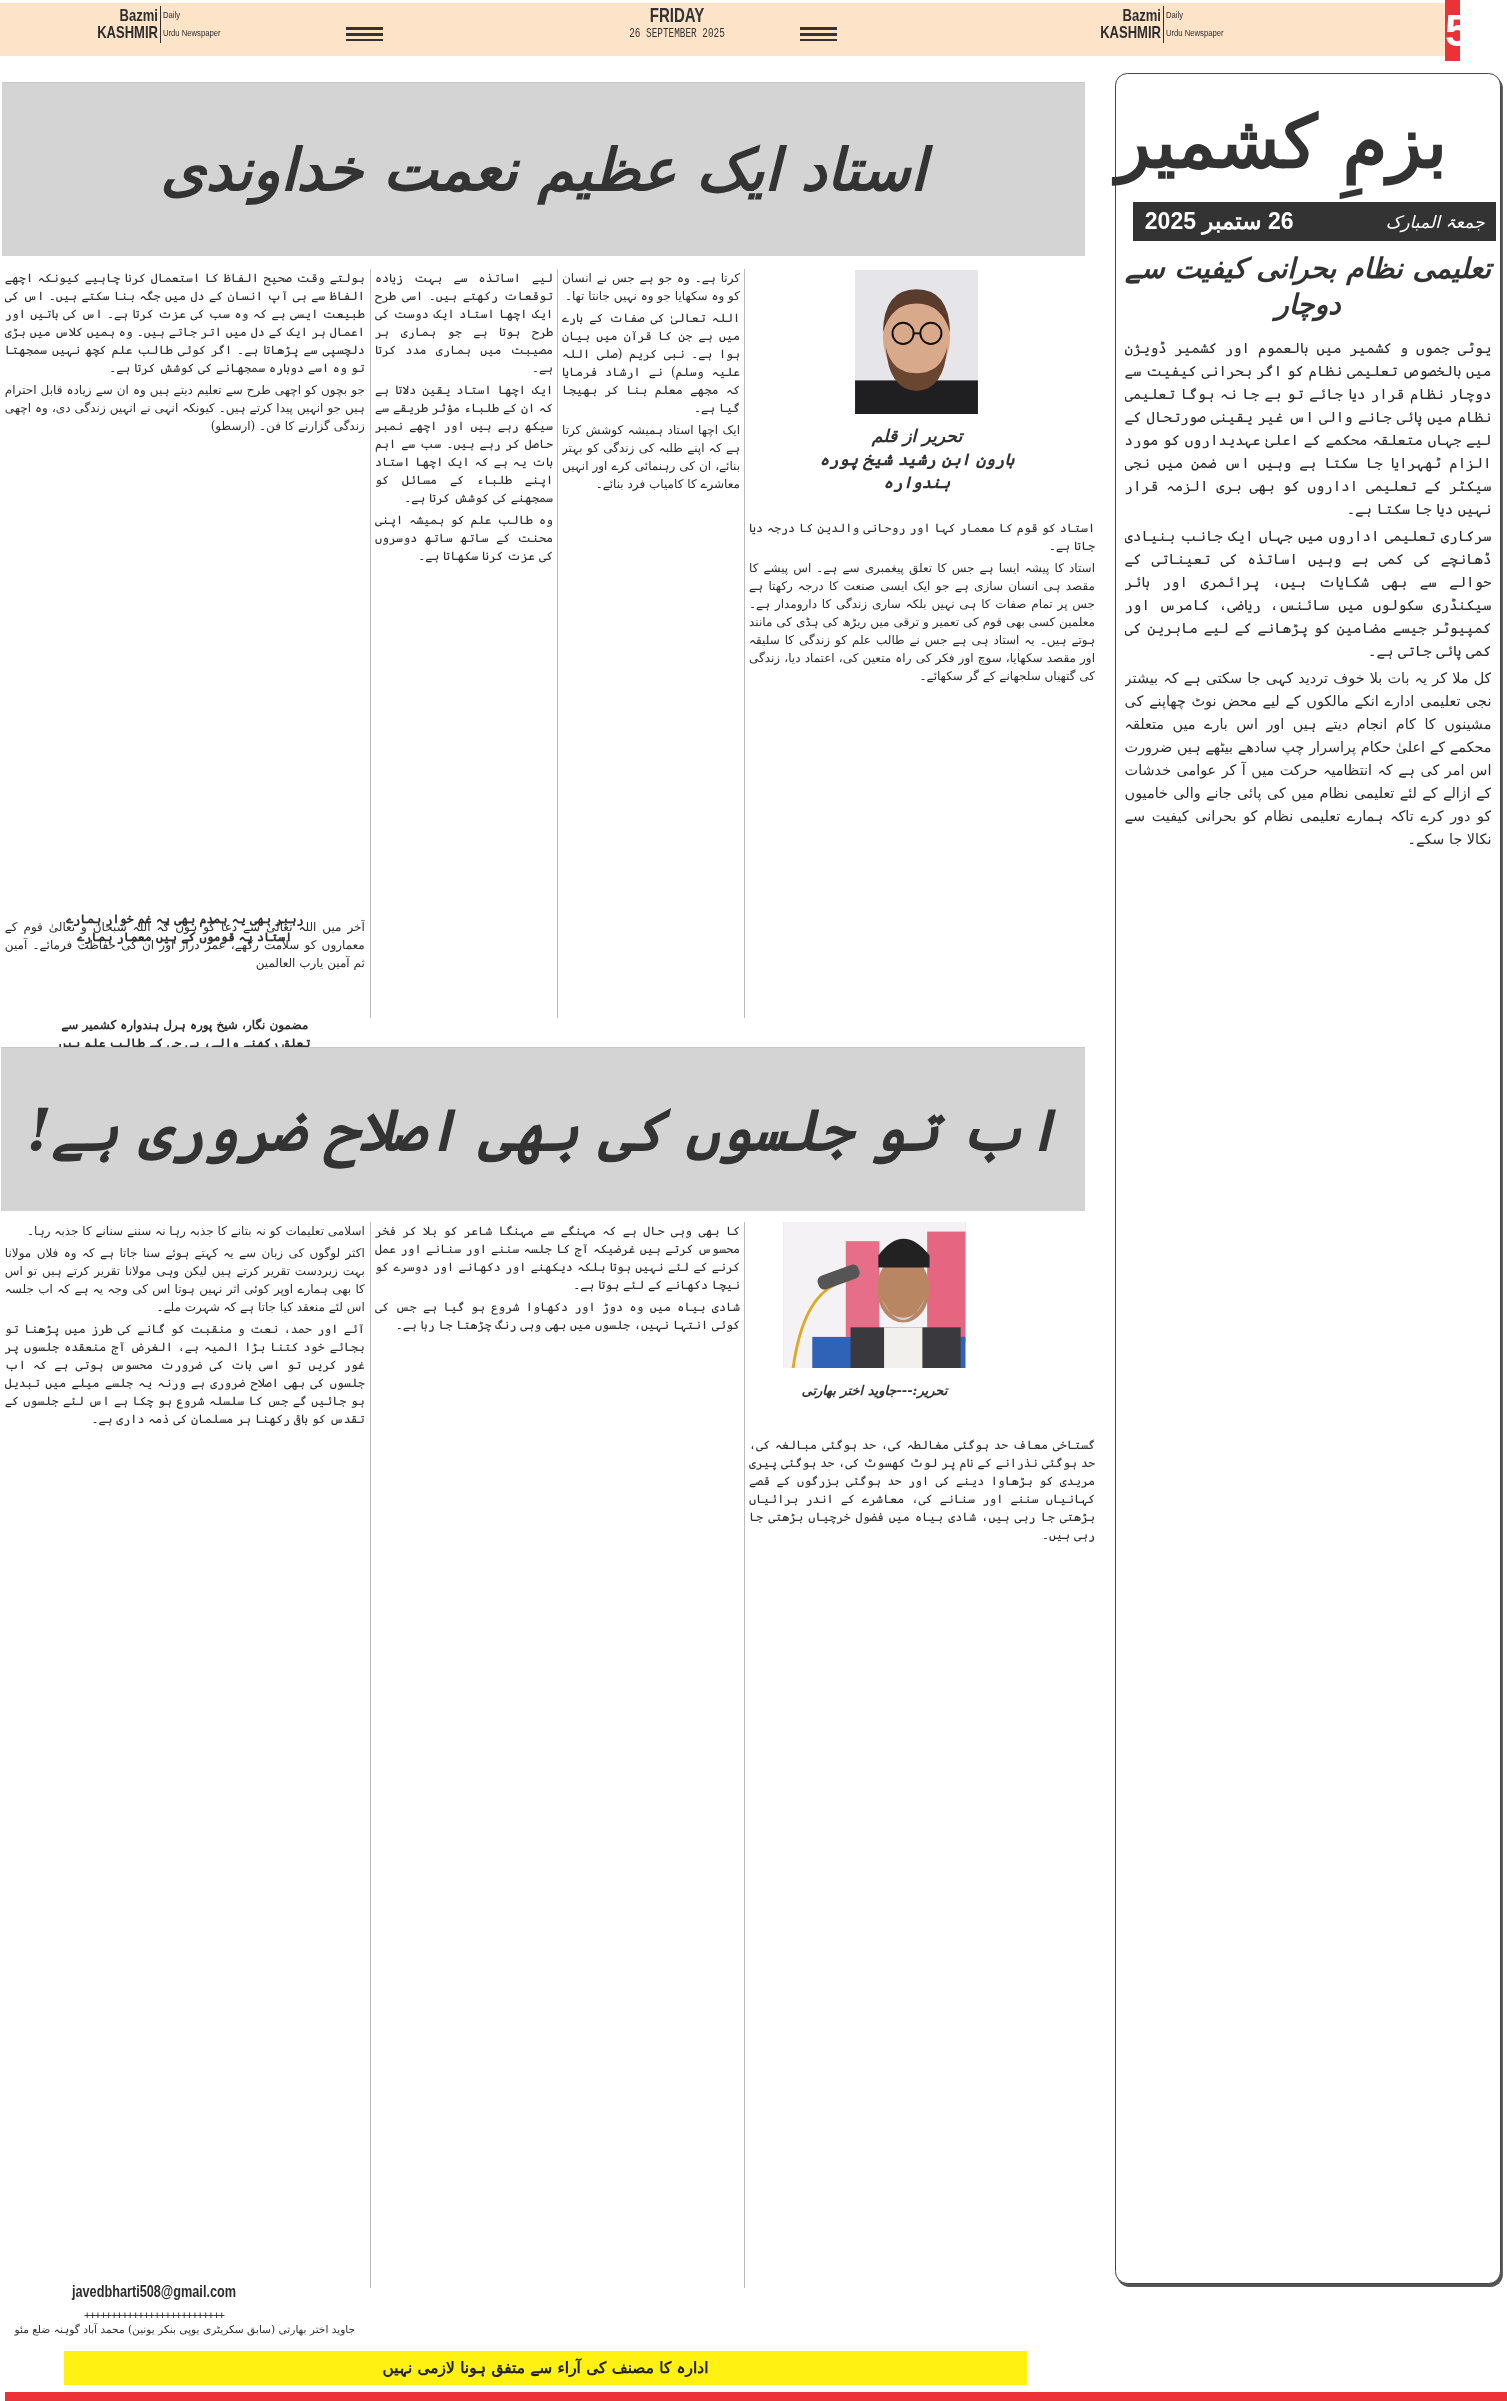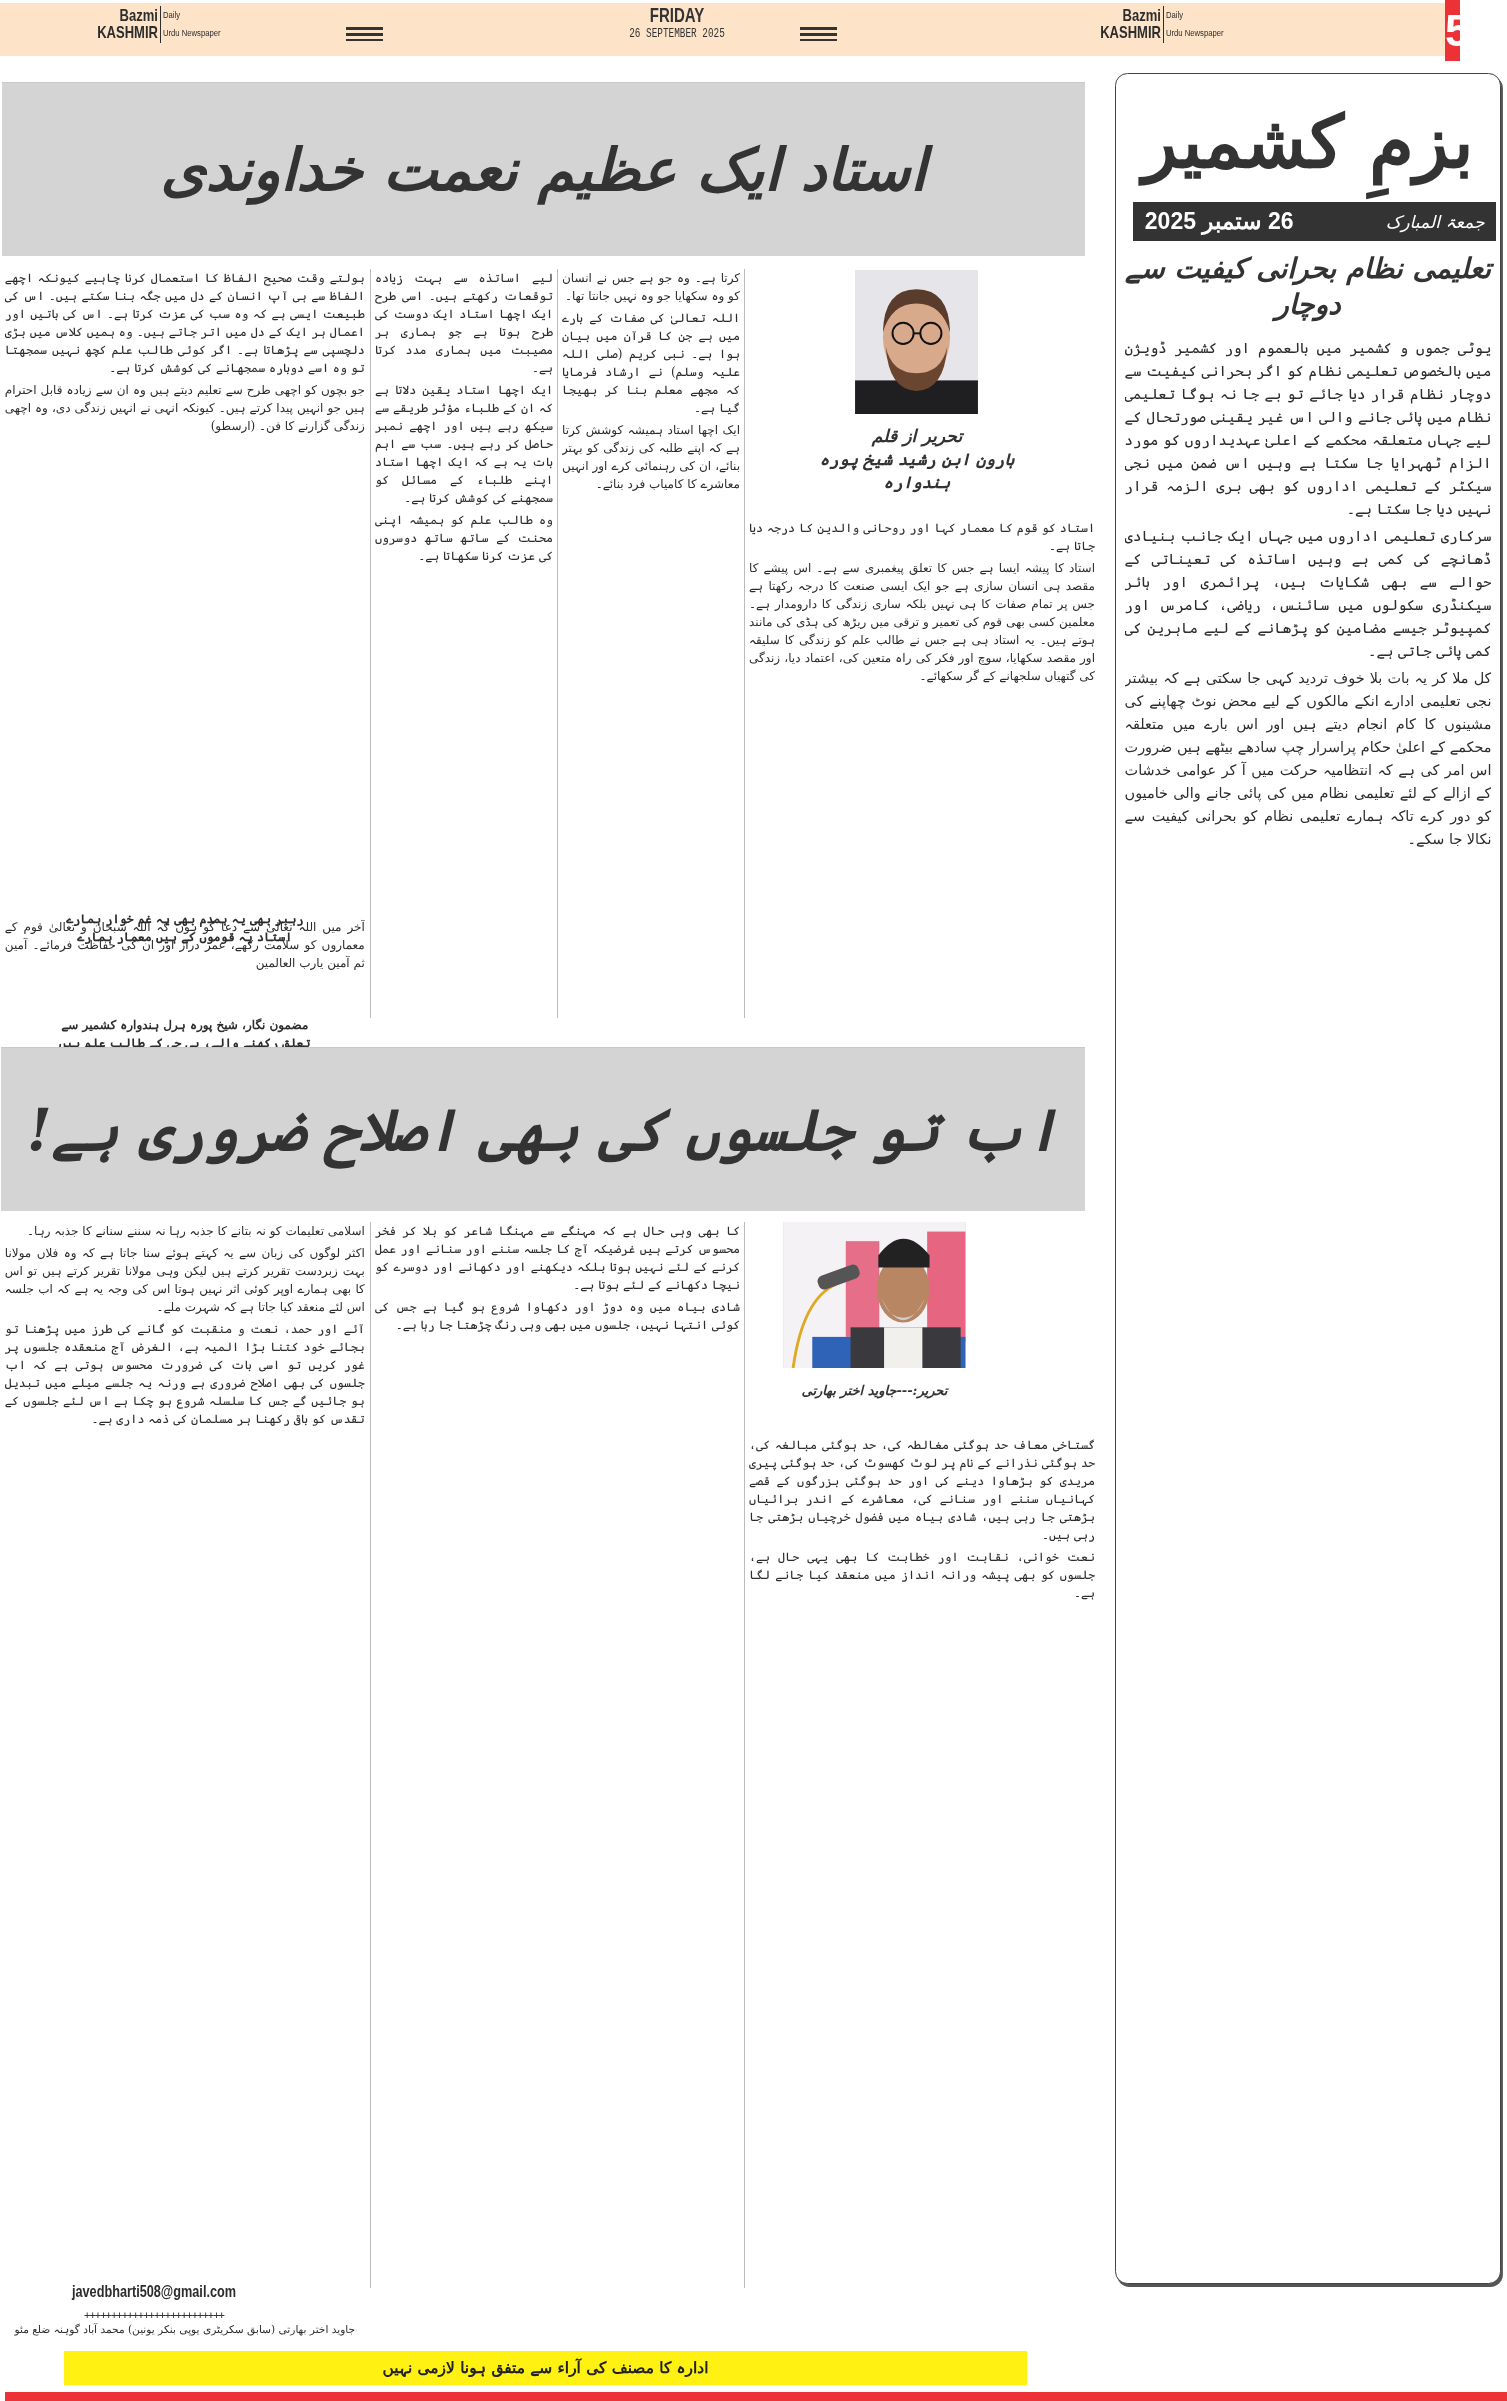--- a/index.html
+++ b/index.html
@@ -20,21 +20,21 @@
   .band{background:#d4d4d4;border-top:1.4px solid #c9c9c9;display:flex;align-items:center;justify-content:center;}
   .band h1{margin:0;font-family:"DejaVu Serif",serif;font-weight:bold;font-style:italic;color:#333;direction:rtl;}
   
   .col{direction:rtl;text-align:justify;font-family:"DejaVu Serif",serif;font-size:12px;line-height:18px;color:#2d2d2d;overflow:hidden;}
   .col p{margin:0 0 3.8px 0;}
   .photo{background:#e8e8ea;overflow:hidden;}
   .byline{direction:rtl;text-align:center;font-family:"DejaVu Serif",serif;font-weight:bold;font-style:italic;color:#333;}
   .verse{text-align:center;font-weight:bold;margin-top:36px;}
   
   .sidebar{left:1115px;top:73px;width:384px;height:2209px;border:1.4px solid #444;border-radius:12.5px;box-shadow:1.9px 2.9px 0 #555;background:#fff;}
-  .sb-title{font-family:"DejaVu Serif",serif;font-weight:bold;font-size:72px;color:#333;direction:rtl;text-align:center;}
+  .sb-title{font-family:"DejaVu Serif",serif;font-weight:bold;font-size:72px;color:#333;direction:rtl;text-align:left;}
   .sb-bar{background:#333;color:#fff;display:flex;justify-content:space-between;align-items:center;padding:0 11.5px;direction:rtl;}
   .sb-bar .day{font-family:"DejaVu Serif",serif;font-style:italic;font-size:17.3px;}
   .sb-bar .date{font-family:"Liberation Sans",sans-serif;font-weight:bold;font-size:23px;}
   .sb-head{font-family:"DejaVu Serif",serif;font-weight:bold;font-style:italic;font-size:28px;line-height:36px;direction:rtl;text-align:center;color:#333;}
   .email{font-family:"Liberation Sans",sans-serif;font-weight:bold;font-size:16.3px;color:#2d2d2d;transform:scaleX(0.78);transform-origin:center;text-align:center;}
   .plus{font-family:"DejaVu Sans Mono",monospace;font-size:10.6px;letter-spacing:-1px;color:#333;text-align:center;}
   .disclaimer{left:64px;top:2351px;width:963px;height:34px;background:#fff212;display:flex;align-items:center;justify-content:center;}
   .disclaimer span{font-family:"DejaVu Serif",serif;font-weight:bold;font-size:15.4px;direction:rtl;color:#222;}
   .footbar{left:4.8px;top:2392px;width:1503px;height:9.6px;background:#ec3237;}
   .vrule{width:0.5px;background:#bbb;}
@@ -160,21 +160,20 @@
     <rect x="210" y="220" width="80" height="85" fill="#f2f0ec"></rect>
     <ellipse cx="250" cy="140" rx="55" ry="70" fill="#b98663"></ellipse>
     <path d="M198 70 Q250 0 305 70 L305 95 L198 95Z" fill="#222"></path>
     <path d="M205 160 Q250 250 295 160 Q280 200 250 200 Q220 200 205 160Z" fill="#cfcfcf"></path>
   </svg>
 </div>
 <div class="abs byline" style="left:783px;top:1383px;width:183px;font-size:13px;">تحریر:---جاوید اختر بھارتی</div>
 
 <div class="abs col" style="left:749px;top:1436px;width:346px;height:816px;">
   <p>گستاخی معاف حد ہوگئی مغالطہ کی، حد ہوگئی مبالغہ کی، حد ہوگئی نذرانے کے نام پر لوٹ کھسوٹ کی، حد ہوگئی پیری مریدی کو بڑھاوا دینے کی اور حد ہوگئی بزرگوں کے قصے کہانیاں سننے اور سنانے کی، معاشرے کے اندر برائیاں بڑھتی جا رہی ہیں، شادی بیاہ میں فضول خرچیاں بڑھتی جا رہی ہیں۔</p>
-  <p>نعت خوانی، نقابت اور خطابت کا بھی یہی حال ہے، جلسوں کو بھی پیشہ ورانہ انداز میں منعقد کیا جانے لگا ہے۔</p>
 </div>
 <div class="abs vrule" style="left:744px;top:1222px;height:1066px;"></div>
 
 <div class="abs col" style="left:375px;top:1222px;width:365px;height:1066px;">
   <p>کا بھی وہی حال ہے کہ مہنگے سے مہنگا شاعر کو بلا کر فخر محسوس کرتے ہیں غرضیکہ آج کا جلسہ سننے اور سنانے اور عمل کرنے کے لئے نہیں ہوتا بلکہ دیکھنے اور دکھانے اور دوسرے کو نیچا دکھانے کے لئے ہوتا ہے۔</p>
   <p>شادی بیاہ میں وہ دوڑ اور دکھاوا شروع ہو گیا ہے جس کی کوئی انتہا نہیں، جلسوں میں بھی وہی رنگ چڑھتا جا رہا ہے۔</p>
 </div>
 <div class="abs vrule" style="left:370px;top:1222px;height:1066px;"></div>
 
 <div class="abs col" style="left:4.8px;top:1222px;width:360px;height:999px;">

